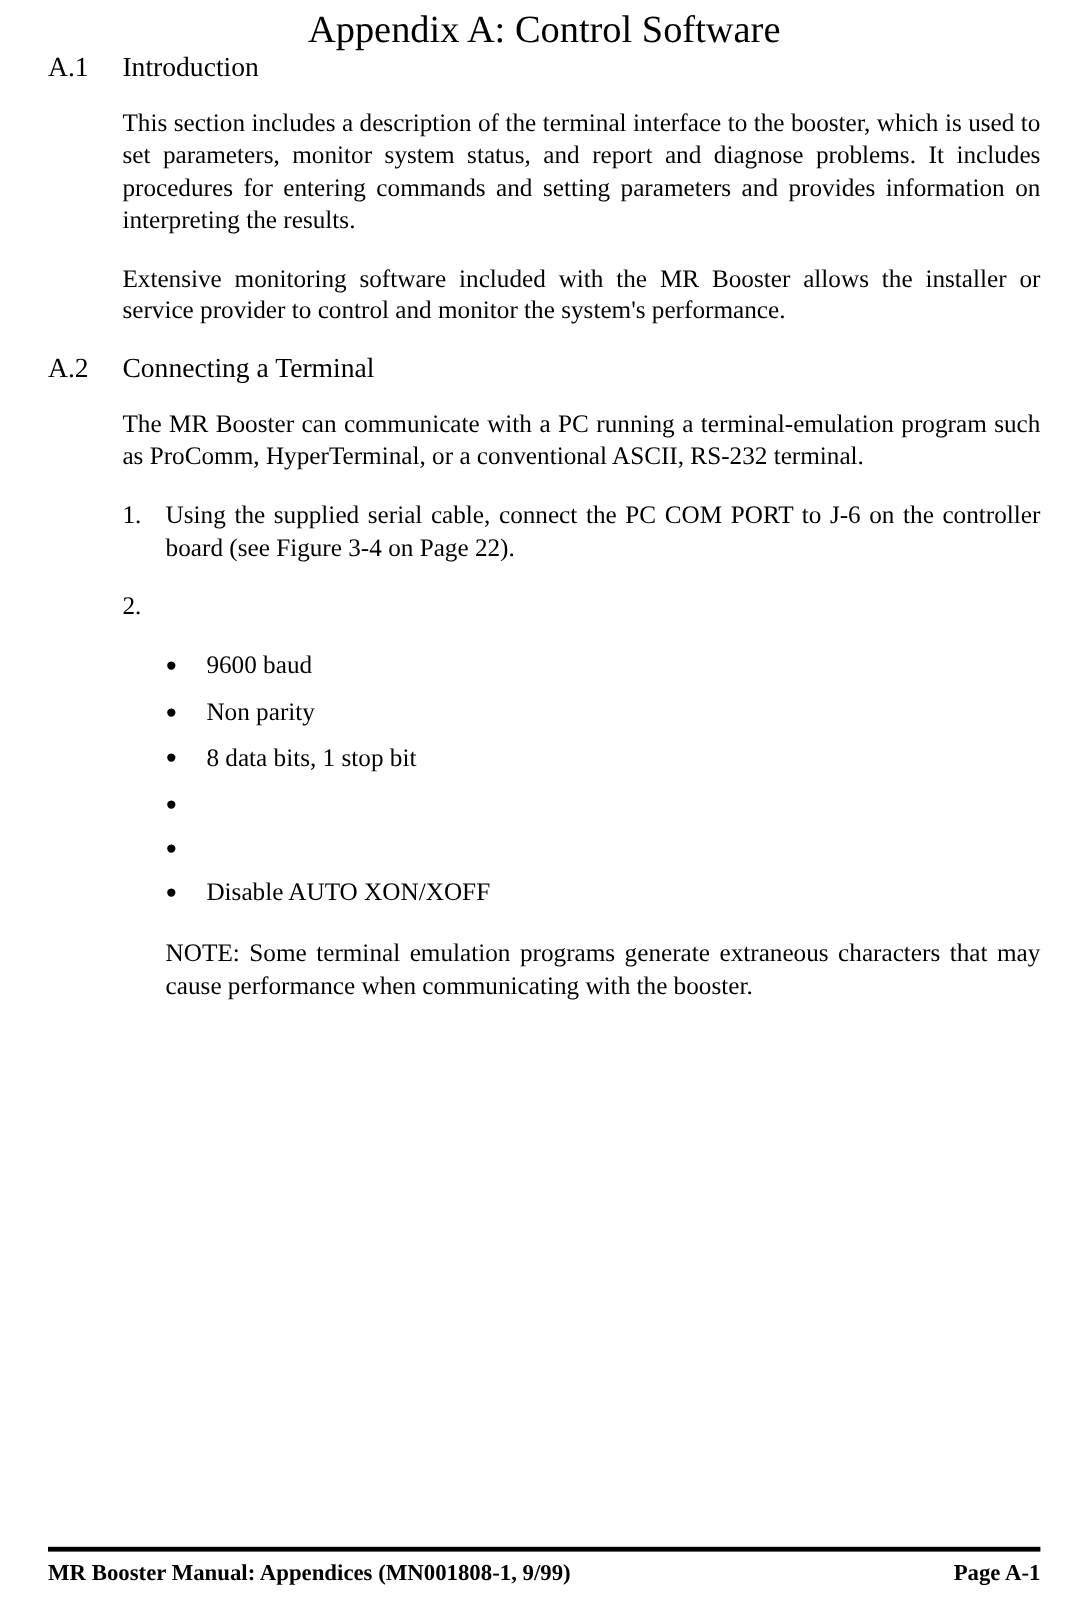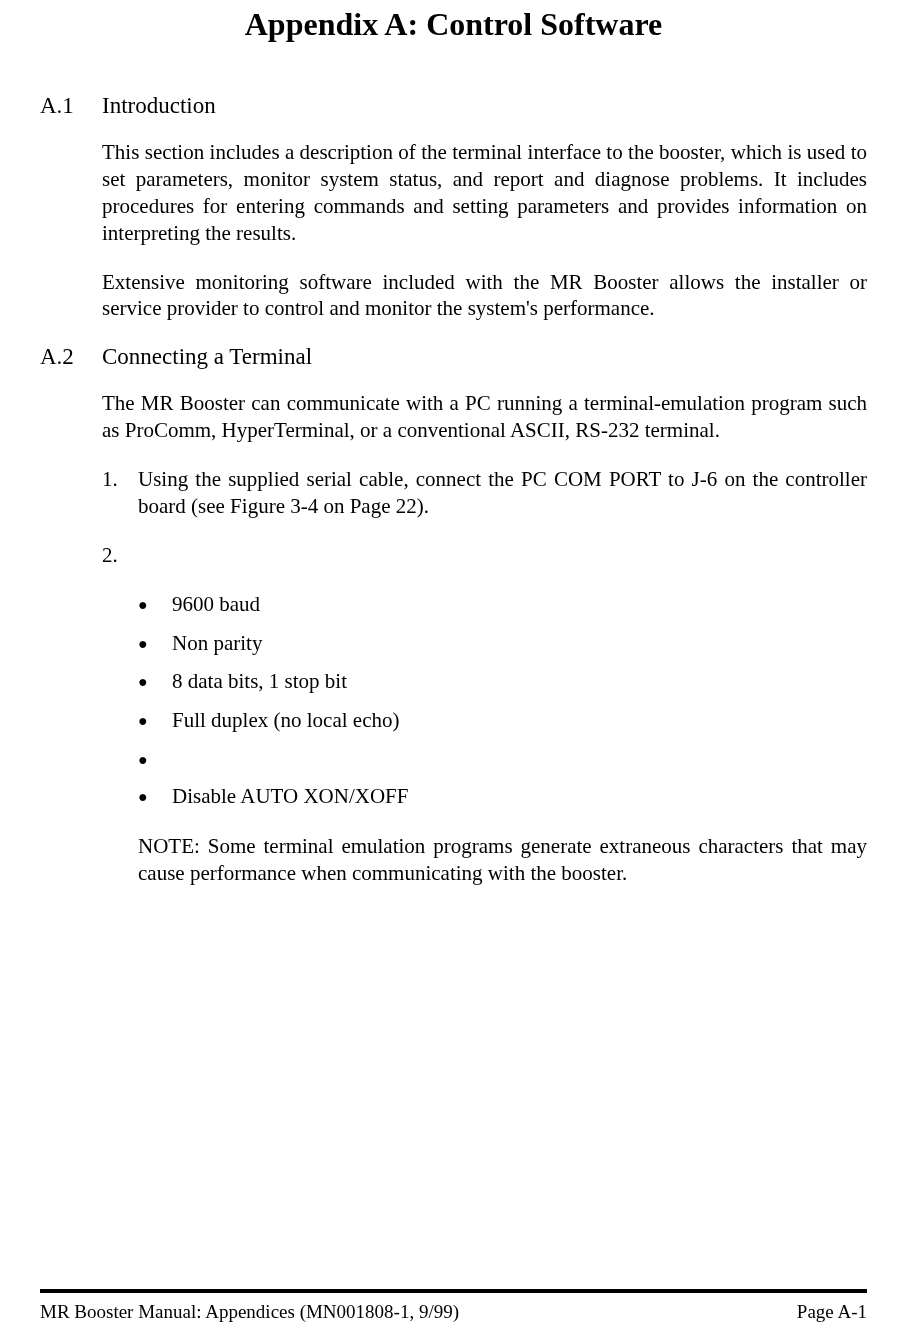--- a/index.html
+++ b/index.html
@@ -13,24 +13,23 @@
     height: 1341px;
     position: relative;
     box-sizing: border-box;
   }
   .page {
     padding: 0 40px 0 40px;
     box-sizing: border-box;
   }
   .title {
     text-align: center;
-    font-weight: bold;
+    font-weight: normal;
     font-size: 32px;
     margin-top: 6px;
-    margin-bottom: 50px;
   }
   .section-heading {
     font-weight: normal;
     font-size: 23px;
     margin-bottom: 20px;
     display: flex;
   }
   .section-num {
     width: 62px;
     flex-shrink: 0;
@@ -86,21 +85,21 @@
     bottom: 48px;
     border-top: 4px solid #000;
   }
   .footer {
     position: absolute;
     left: 40px;
     right: 40px;
     bottom: 18px;
     display: flex;
     justify-content: space-between;
-    font-weight: normal;
+    font-weight: bold;
     font-size: 19px;
     gap: 44px;
   }
 </style>
 </head>
 <body>
 
 <div class="page">
 
   <div class="title">Appendix A: Control Software</div>
@@ -142,21 +141,20 @@
     <div class="ul-item">
       <span class="bullet">●</span>
       <span>Non parity</span>
     </div>
     <div class="ul-item">
       <span class="bullet">●</span>
       <span>8 data bits, 1 stop bit</span>
     </div>
     <div class="ul-item">
       <span class="bullet">●</span>
-      <span>Full duplex (no local echo)</span>
     </div>
     <div class="ul-item">
       <span class="bullet">●</span>
     </div>
     <div class="ul-item">
       <span class="bullet">●</span>
       <span>Disable AUTO XON/XOFF</span>
     </div>
   </div>
 

